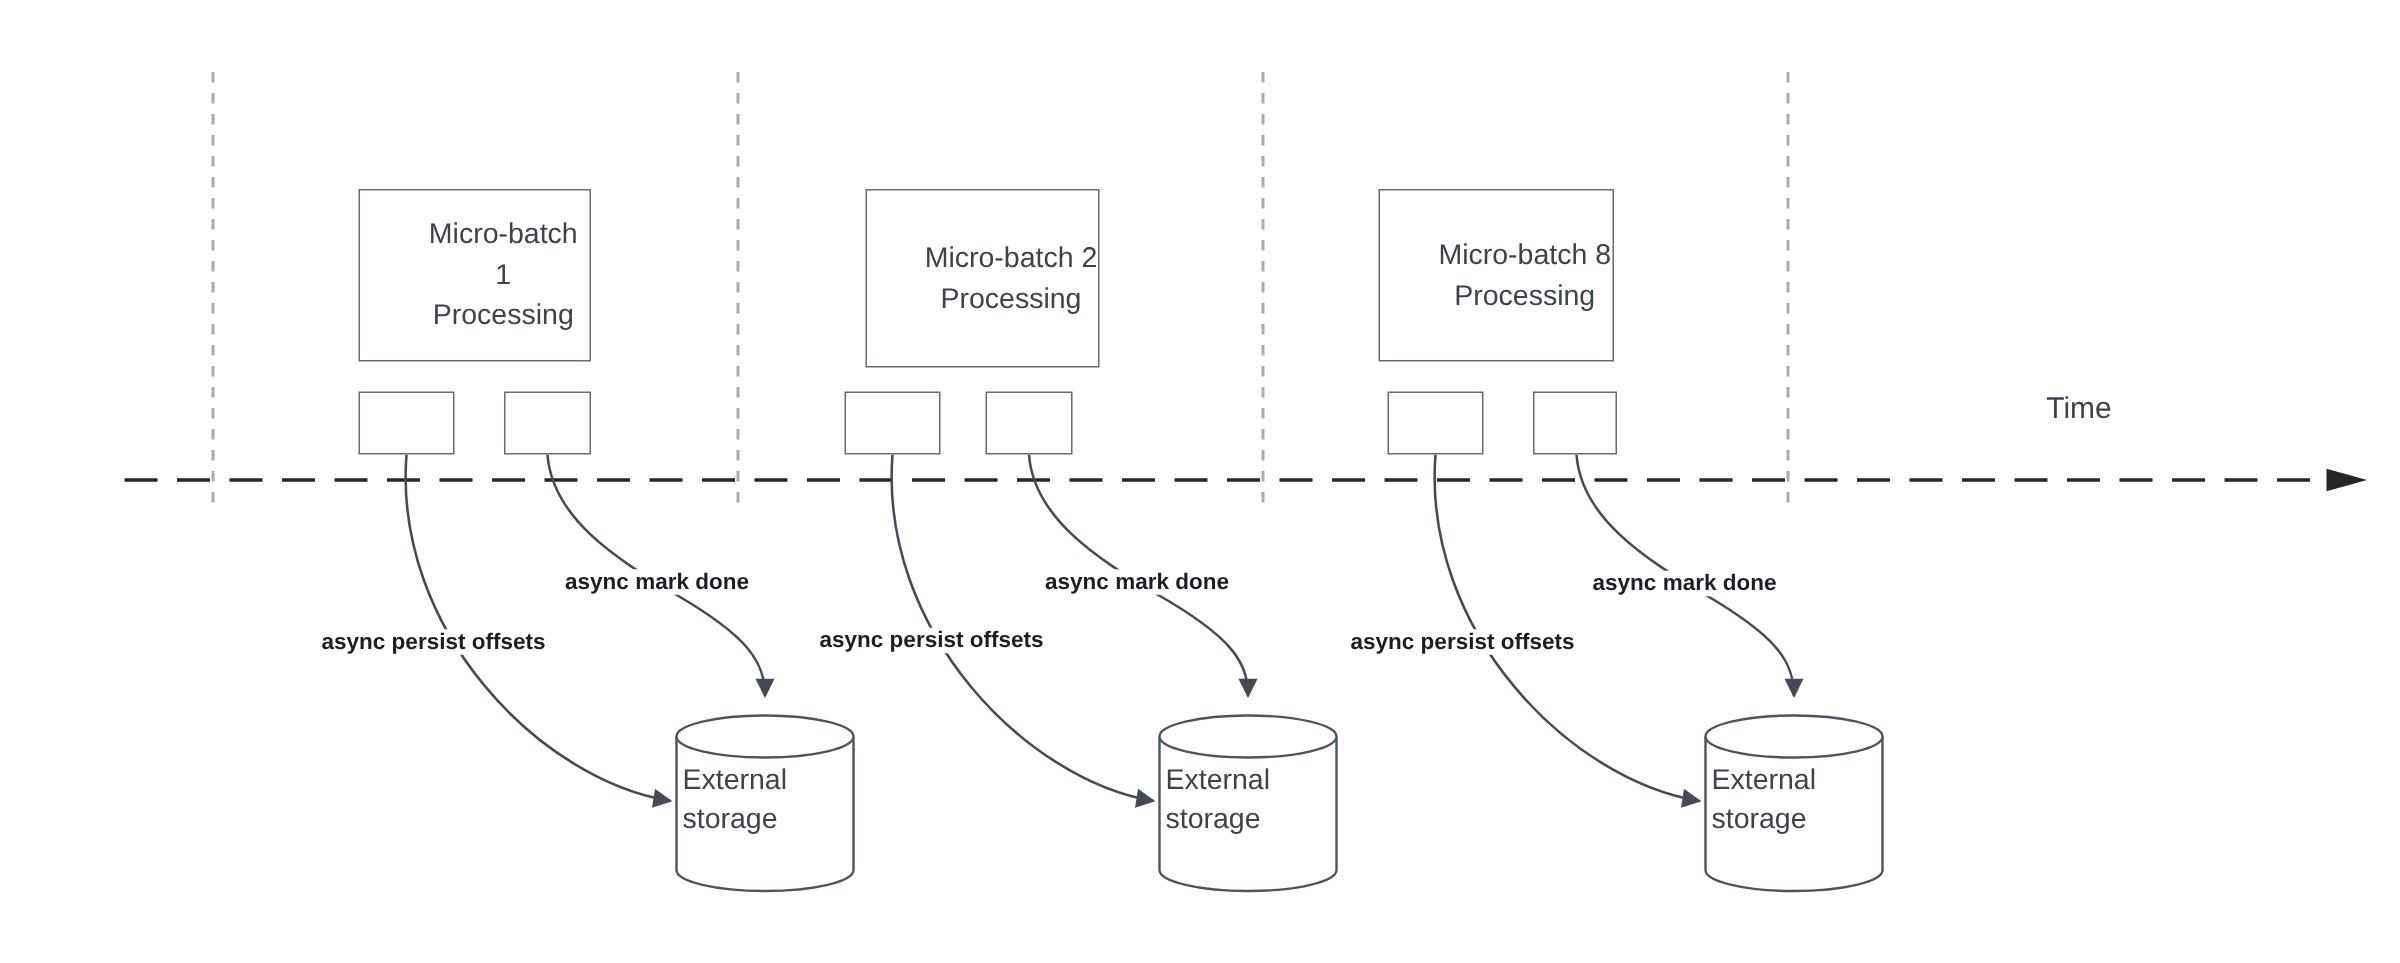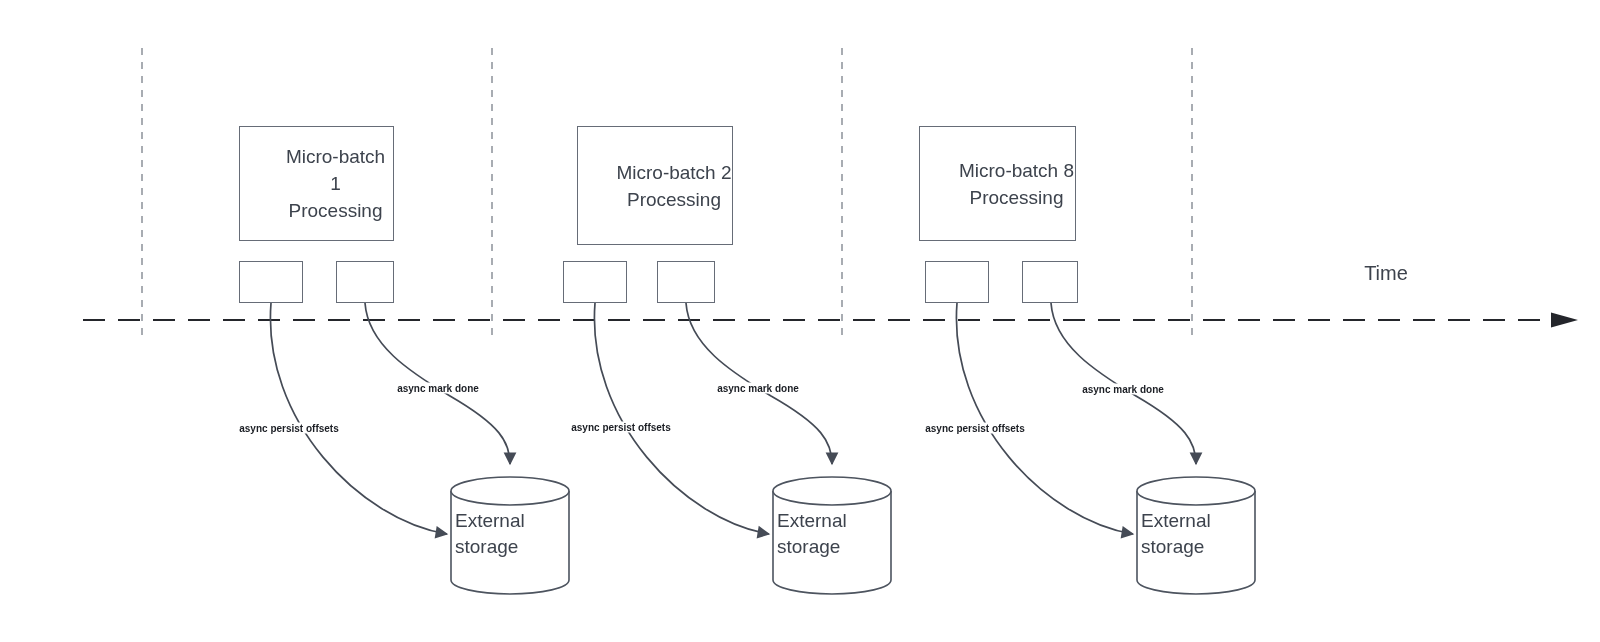--- a/index.html
+++ b/index.html
@@ -17,21 +17,21 @@
     white-space:pre-line;text-align:center;color:var(--text,#3d434d);
     font-size:19px;line-height:27px;
   }
   .storage-label{
     position:absolute;z-index:3;width:110px;text-align:left;
     color:var(--text,#3d434d);font-size:19px;line-height:26px;
   }
   .edge-label{
     position:absolute;z-index:3;transform:translate(-50%,-50%);
     background:#ffffff;padding:0 3px;white-space:nowrap;
-    color:var(--label_text,#1b1e24);font-size:10px;font-weight:bold;
+    color:var(--label_text,#1b1e24);font-size:15px;font-weight:bold;
   }
   .time-label{
     position:absolute;z-index:3;transform:translate(-50%,-50%);
     color:var(--text,#3d434d);font-size:20px;text-align:center;
   }
 </style>
 </head>
 <body>
 
 <div class="canvas">

